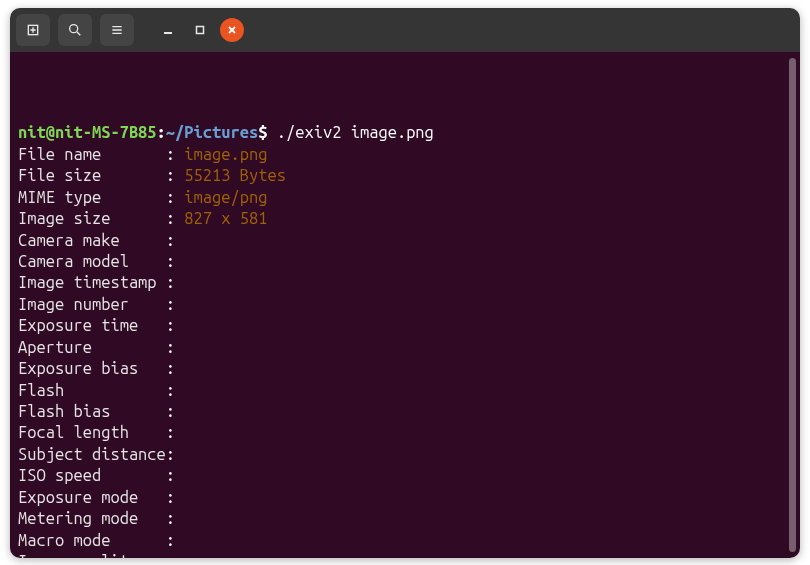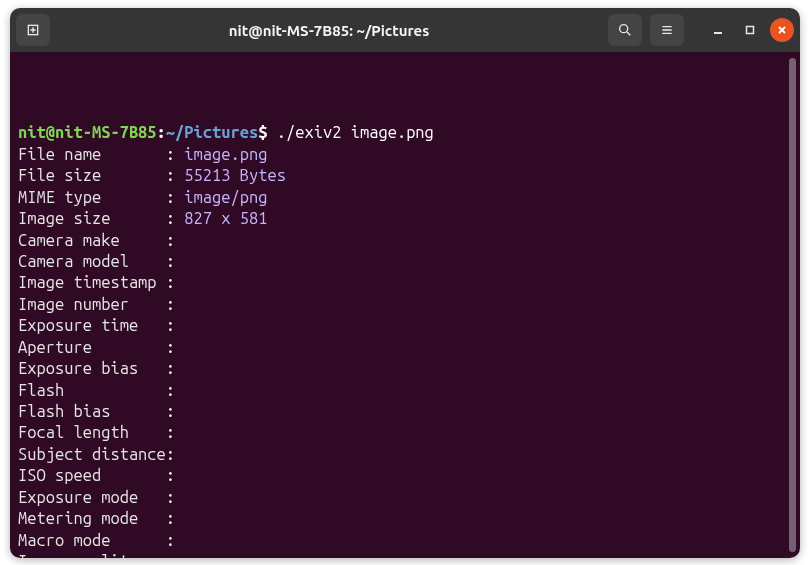--- a/index.html
+++ b/index.html
@@ -80,38 +80,35 @@
       background: rgba(255,255,255,0.35);
       border-radius: 4px;
     }
     .prompt-user { color: #7fd654; font-weight: bold; }
     .prompt-colon { color: #ffffff; font-weight: bold; }
     .prompt-path { color: #6a9fd4; font-weight: bold; }
     .prompt-dollar { color: #ffffff; font-weight: bold; }
     .cmd { color: #ffffff; }
     .out-line { display: block; }
     .label-text { color: #e5e5e5; }
-    .value-text { color: #c4b5fd; }
+    .value-text { color: #a16207; }
   </style>
 </head>
 <body>
 
 <div class="window">
   <div class="titlebar">
     <div class="tb-left">
       <div class="tb-btn">
         <svg viewBox="0 0 24 24">
             <rect x="5" y="5" width="14" height="14" fill="none" stroke="currentColor" stroke-width="2"></rect>
             <line x1="12" y1="8" x2="12" y2="16" stroke="currentColor" stroke-width="2"></line>
             <line x1="8" y1="12" x2="16" y2="12" stroke="currentColor" stroke-width="2"></line>
           </svg>
       </div>
-    </div>
-    <div class="tb-center">
-      <span>nit@nit-MS-7B85: ~/Pictures</span>
     </div>
     <div class="tb-right">
       <div class="tb-btn">
         <svg viewBox="0 0 24 24">
             <circle cx="10" cy="10" r="6" fill="none" stroke="currentColor" stroke-width="2"></circle>
             <line x1="15" y1="15" x2="20" y2="20" stroke="currentColor" stroke-width="2"></line>
           </svg>
       </div>
       <div class="tb-btn">
         <svg viewBox="0 0 24 24">

